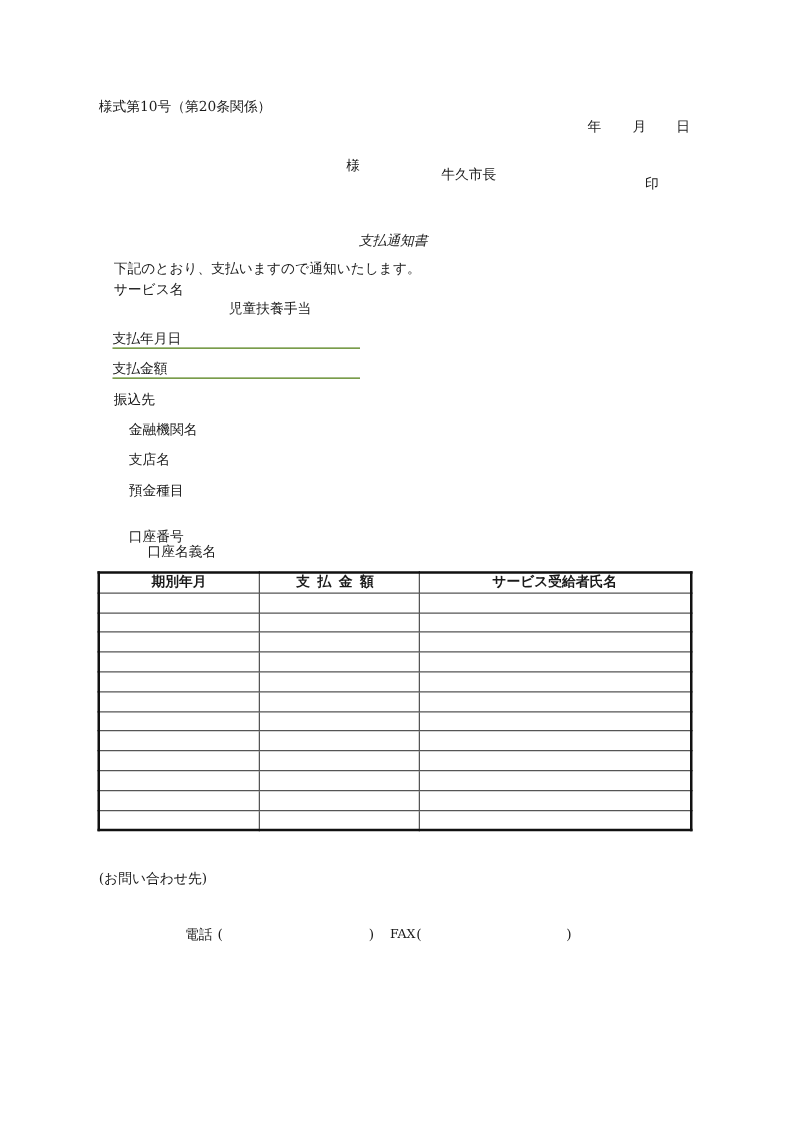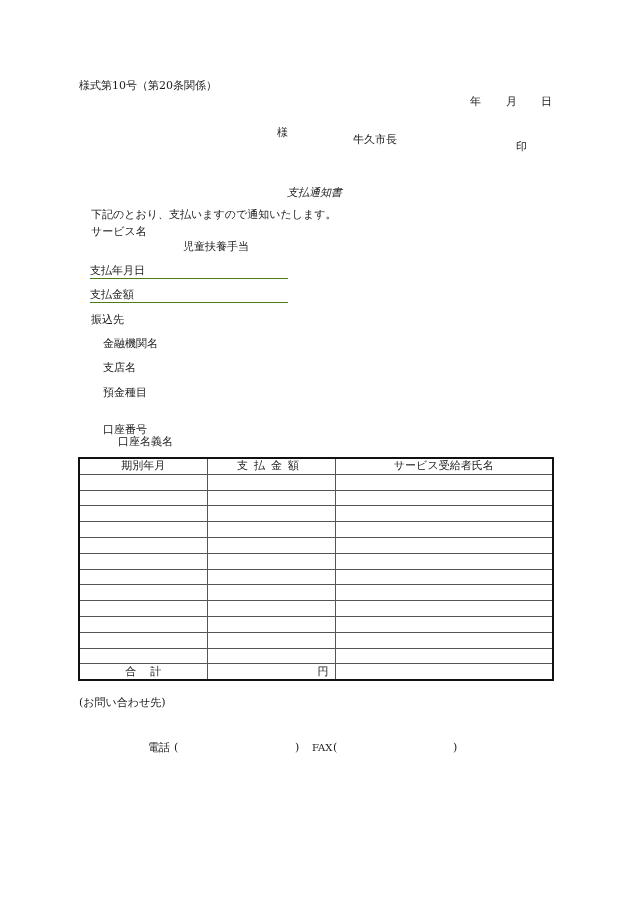--- a/index.html
+++ b/index.html
@@ -9,21 +9,21 @@
       color: #1a1a1a; font-size: 11px;
     }
     .abs { position: absolute; white-space: nowrap; line-height: 14px; }
     .uline { border-bottom: 1px solid #4d7c0f; }
     table.grid {
       position: absolute; left: 78px; top: 457px; width: 474px;
       border-collapse: collapse; border: 2px solid #111;
       table-layout: fixed;
     }
     table.grid th, table.grid td {
-      border: 1px solid #555; height: 14.8px; padding: 0; font-weight: normal;
+      border: 1px solid #555; height: 14.8px; padding: 0; font-weight: bold;
       font-size: 11px; line-height: 14px;
     }
     table.grid th { text-align: center; }
     table.grid tr.total td.c1 { text-align: center; letter-spacing: 14px; padding-left: 14px; }
     table.grid tr.total td.c2 { text-align: right; padding-right: 6px; }
     .spaced { letter-spacing: 6px; }
   </style>
 </head>
 <body>
 
@@ -125,25 +125,20 @@
     <tr>
         <td></td>
         <td></td>
         <td></td>
       </tr>
     <tr>
         <td></td>
         <td></td>
         <td></td>
       </tr>
-    <tr class="total">
-      <td class="c1">合計</td>
-      <td class="c2">円</td>
-      <td></td>
-    </tr>
   </tbody>
 </table>
 
 <div class="abs" style="left:79px; top:696px;">(お問い合わせ先)</div>
 
 <div class="abs" style="left:148px; top:741px;">電話</div>
 <div class="abs" style="left:174px; top:741px;">(</div>
 <div class="abs" style="left:180px; top:741px; width:112px; height:14px;"></div>
 <div class="abs" style="left:295px; top:741px;">)</div>
 

